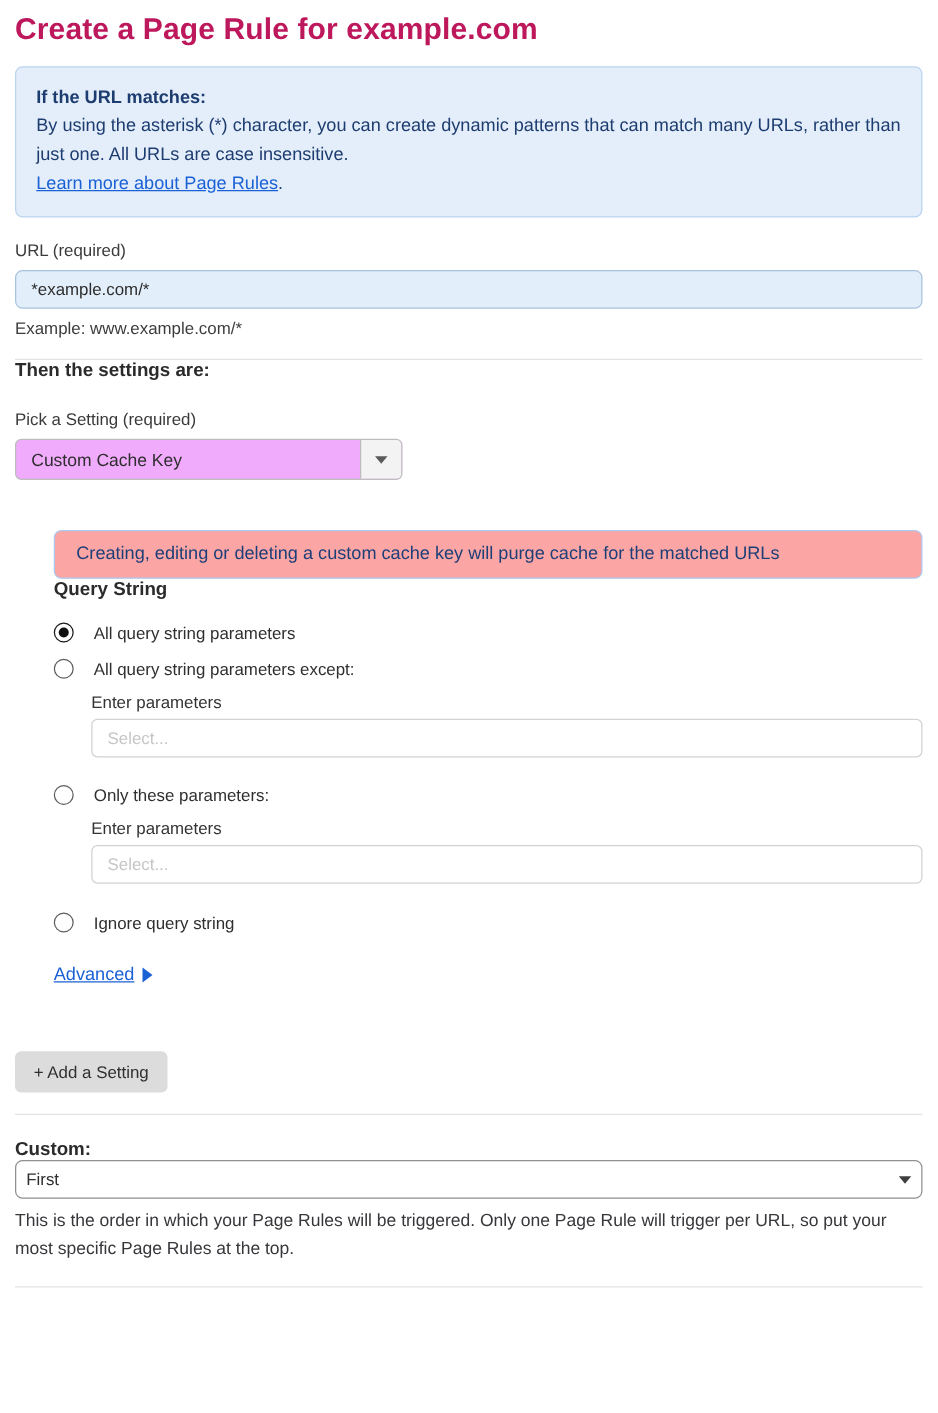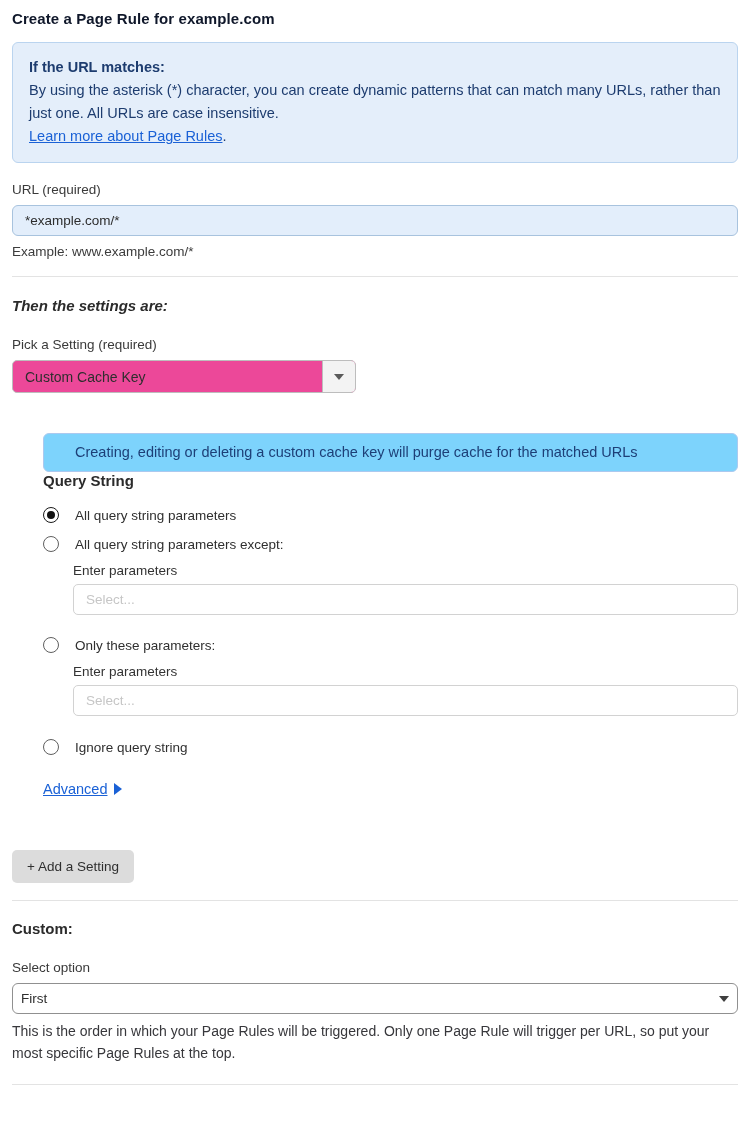--- a/index.html
+++ b/index.html
@@ -1,20 +1,20 @@
 <!DOCTYPE html>
 <html><head>
 <meta charset="utf-8">
 <style>
   * { margin: 0; padding: 0; box-sizing: border-box; }
   html, body { width: 750px; background: #fff; font-family: "Liberation Sans", sans-serif; color: #2e2e2e; }
   body { position: relative; min-height: 1130px; }
   .page { padding: 10px 12px 0 12px; }
 
-  h1.title { font-size: 15px; font-weight: bold; color: #0f172a; letter-spacing: 0.1px; margin-bottom: 15px; }
+  h1.title { font-size: 24px; font-weight: bold; color: #be185d; letter-spacing: 0.1px; margin-bottom: 15px; }
 
   .info-box {
     background: #e4eefa;
     border: 1px solid #bad4ef;
     border-radius: 6px;
     padding: 13px 16px 14px 16px;
     color: #1d3c6f;
     font-size: 14.5px;
     line-height: 23px;
     margin-bottom: 19px;
@@ -35,42 +35,42 @@
     outline: none;
   }
   .helper { font-size: 13.5px; color: #3c3c3c; margin-top: 8px; }
 
   hr.divider { border: none; border-top: 1px solid #e3e3e3; margin: 0; }
 
   .section-heading { font-size: 15px; font-weight: bold; color: #2b2b2b; }
 
   
   .setting-select {
-    width: 344px; height: 33px;
+    width: 310px; height: 33px;
     border: 1px solid #bdbdbd;
     border-radius: 5px;
     display: flex; align-items: stretch;
-    background: #ec4899;
+    background: #f0abfc;
     cursor: pointer;
     overflow: hidden;
   }
   .setting-select .sel-text { flex: 1; font-size: 14px; color: #2e2e2e; display: flex; align-items: center; padding: 0 12px; }
   .setting-select .sel-arrow {
     width: 33px; background: #f3f3f3; border-left: 1px solid #bdbdbd;
     display: flex; align-items: center; justify-content: center;
   }
   .caret-down { width: 0; height: 0; border-left: 5px solid transparent; border-right: 5px solid transparent; border-top: 6px solid #5a5a5a; }
 
   .indent { margin-left: 31px; }
 
   .notice {
-    background: #7dd3fc;
+    background: #fca5a5;
     border: 1px solid #abc9ef;
     border-radius: 6px;
-    padding: 9px 31px;
+    padding: 9px 17px;
     color: #1d3f77;
     font-size: 14.5px;
     line-height: 19px;
     margin-top: 40px;
   }
 
   .qs-heading { margin-bottom: 18px; }
 
   .radio-row { display: flex; align-items: center; gap: 16px; cursor: pointer; }
   .radio-row + .radio-row, .radio-gap { margin-top: 13px; }
@@ -133,21 +133,21 @@
     <div>By using the asterisk (*) character, you can create dynamic patterns that can match many URLs, rather than just one. All URLs are case insensitive.</div>
     <div><a>Learn more about Page Rules</a><span>.</span></div>
   </div>
 
   <div class="field-label">URL (required)</div>
   <input class="url-input" type="text" value="*example.com/*" style="">
   <div class="helper">Example: www.example.com/*</div>
 
   <hr class="divider" style="margin-top:17px;">
 
-  <div class="section-heading" style="margin-top:20px;font-style:italic;">Then the settings are:</div>
+  <div class="section-heading" style="">Then the settings are:</div>
 
   <div class="field-label" style="margin-top:23px;">Pick a Setting (required)</div>
   <div class="setting-select">
     <div class="sel-text">Custom Cache Key</div>
     <div class="sel-arrow">
       <span class="caret-down"></span>
     </div>
   </div>
 
   <div class="indent">
@@ -192,21 +192,20 @@
     </div>
 
   </div>
 
   <button class="btn add-setting-btn">+ Add a Setting</button>
 
   <hr class="divider">
 
   <div class="section-heading order-heading">Custom:</div>
 
-  <div class="field-label order-label">Select option</div>
   <div class="order-select">
     <span class="sel-text">First</span>
     <span class="caret-down"></span>
   </div>
   <div class="order-helper">This is the order in which your Page Rules will be triggered. Only one Page Rule will trigger per URL, so put your most specific Page Rules at the top.</div>
 
   <hr class="divider">
 
   
 

